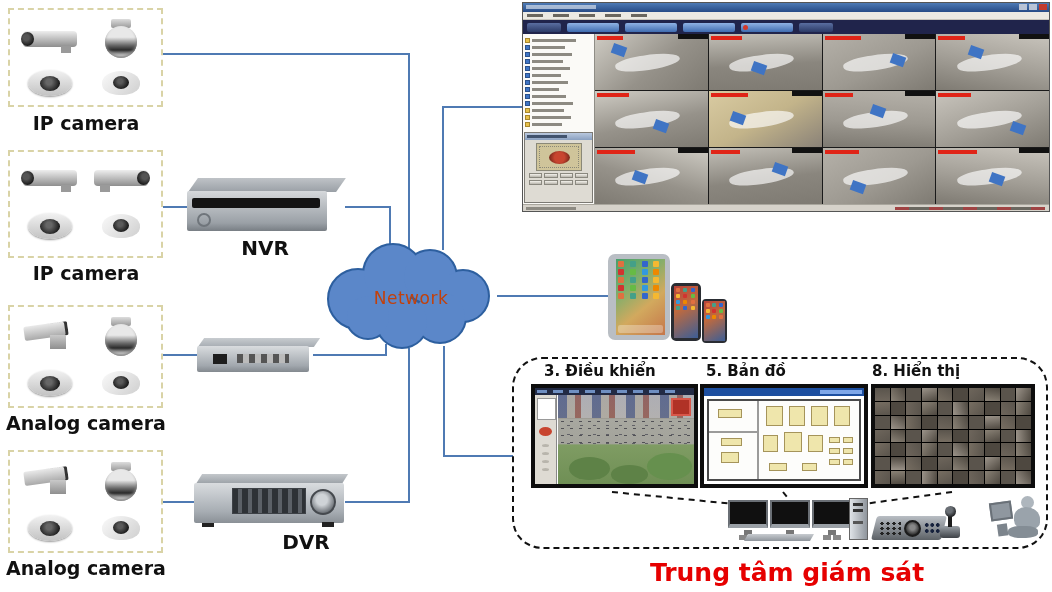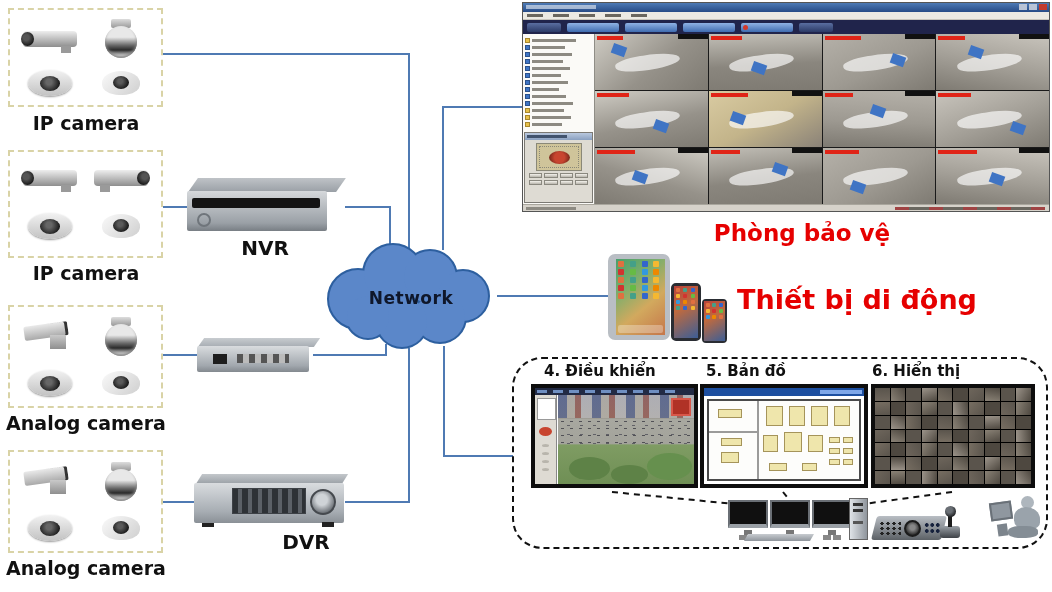--- a/index.html
+++ b/index.html
@@ -54,21 +54,21 @@
   .dvr-front { position:absolute; left:0; top:9px; width:150px; height:40px; background:linear-gradient(#d9dcdf,#a8aeb4 70%,#8a9096); border-radius:2px; }
   .dvr-front::before { content:""; position:absolute; left:38px; top:5px; width:74px; height:26px; background:#5c6167;
      box-shadow:inset 0 0 0 1px #3e4247; background-image:repeating-linear-gradient(90deg,#2e3236 0 6px,#5c6167 6px 10px),repeating-linear-gradient(0deg,#2e3236 0 5px,#5c6167 5px 9px); }
   .dvr-front::after { content:""; position:absolute; left:116px; top:6px; width:22px; height:22px; border-radius:50%;
      background:radial-gradient(circle at 45% 40%, #cfd3d7 30%, #6a6f75 75%); border:2px solid #45494e; }
   .dvr-feet::before, .dvr-feet::after { content:""; position:absolute; top:48px; width:12px; height:5px; background:#222; }
   .dvr-feet::before { left:8px; } .dvr-feet::after { left:128px; }
   .device-label { position:absolute; font-weight:bold; color:#111; transform:translateX(-50%); white-space:nowrap; }
 
   
-  .cloud-text { position:absolute; color:#0f172a; font-weight:bold; font-size:17px; transform:translate(-50%,-50%); letter-spacing:.5px; }
+  .cloud-text { position:absolute; color:#c2410c; font-weight:normal; font-size:17px; transform:translate(-50%,-50%); letter-spacing:.5px; }
 
   
   .vms { position:absolute; left:522px; top:2px; width:528px; height:210px; background:#cfccc4; border:1px solid #555; display:flex; flex-direction:column; }
   .vms-title { height:9px; background:linear-gradient(#4d7ab5,#274b86); position:relative; }
   .vms-title::before { content:""; position:absolute; left:3px; top:2px; width:70px; height:4px; background:rgba(255,255,255,.55); }
   .vms-btns { position:absolute; right:2px; top:1px; display:flex; gap:2px; }
   .vms-btns i { width:8px; height:6px; background:#b9c4d6; display:block; }
   .vms-btns i.close { background:#c23b2e; }
   .vms-menu { height:8px; background:#eceae3; border-bottom:1px solid #c7c4bb; position:relative; }
   .vms-menu::before { content:""; position:absolute; left:4px; top:2px; width:120px; height:3px;
@@ -427,21 +427,20 @@
             <i class="desk"></i>
             <i class="scr" style="left: 48%; top: 46%;"></i>
             <b class="lbl" style="width: 39px;"></b>
             <s class="bar"></s>
           </div>
         </div>
     </div>
     <div class="vms-status"></div>
   </div>
 
-  <span class="big-red" style="left:802px; top:220px; font-size:23px;">Phòng bảo vệ</span>
 
   <div class="tablet">
     <div class="screen">
       <div class="icons" id="tablet-icons">
           <i style="background: rgb(224, 112, 64);"></i>
           <i style="background: rgb(68, 160, 136);"></i>
           <i style="background: rgb(51, 102, 204);"></i>
           <i style="background: rgb(245, 184, 49);"></i>
           <i style="background: rgb(210, 51, 48);"></i>
           <i style="background: rgb(102, 187, 68);"></i>
@@ -489,27 +488,26 @@
           <i style="background: rgb(51, 102, 204);"></i>
           <i style="background: rgb(245, 184, 49);"></i>
           <i style="background: rgb(210, 51, 48);"></i>
           <i style="background: rgb(102, 187, 68);"></i>
           <i style="background: rgb(51, 153, 221);"></i>
           <i style="background: rgb(238, 136, 0);"></i>
           <i style="background: rgb(224, 112, 64);"></i>
         </div>
     </div>
   </div>
-  <span class="big-red" style="left:857px; top:284px; font-size:27px;">Thiết bị di động</span>
 
   <div class="cc-box"></div>
 
-  <span class="screen-label" style="left:544px; top:362px;">4. Điều khiển</span>
+  <span class="screen-label" style="left:544px; top:362px;">3. Điều khiển</span>
   <span class="screen-label" style="left:706px; top:362px;">5. Bản đồ</span>
-  <span class="screen-label" style="left:872px; top:362px;">6. Hiển thị</span>
+  <span class="screen-label" style="left:872px; top:362px;">8. Hiển thị</span>
 
   <div class="monitor" style="left:531px; width:167px;">
     <div class="inner">
       <div class="s1-bar"></div>
       <div class="s1-side"></div>
       <div class="s1-main">
         <div class="s1-dots"></div>
         <div class="s1-green"></div>
       </div>
     </div>
@@ -632,13 +630,14 @@
     <i class="pad"></i>
     <i class="stick"></i>
   </div>
   <div class="operator">
     <i class="scr"></i>
     <i class="head"></i>
     <i class="body"></i>
     <i class="chair"></i>
   </div>
 
+  <span class="big-red" style="left:787px; top:558px; font-size:25px;">Trung tâm giám sát</span>
 </div>
 
 </body></html>

